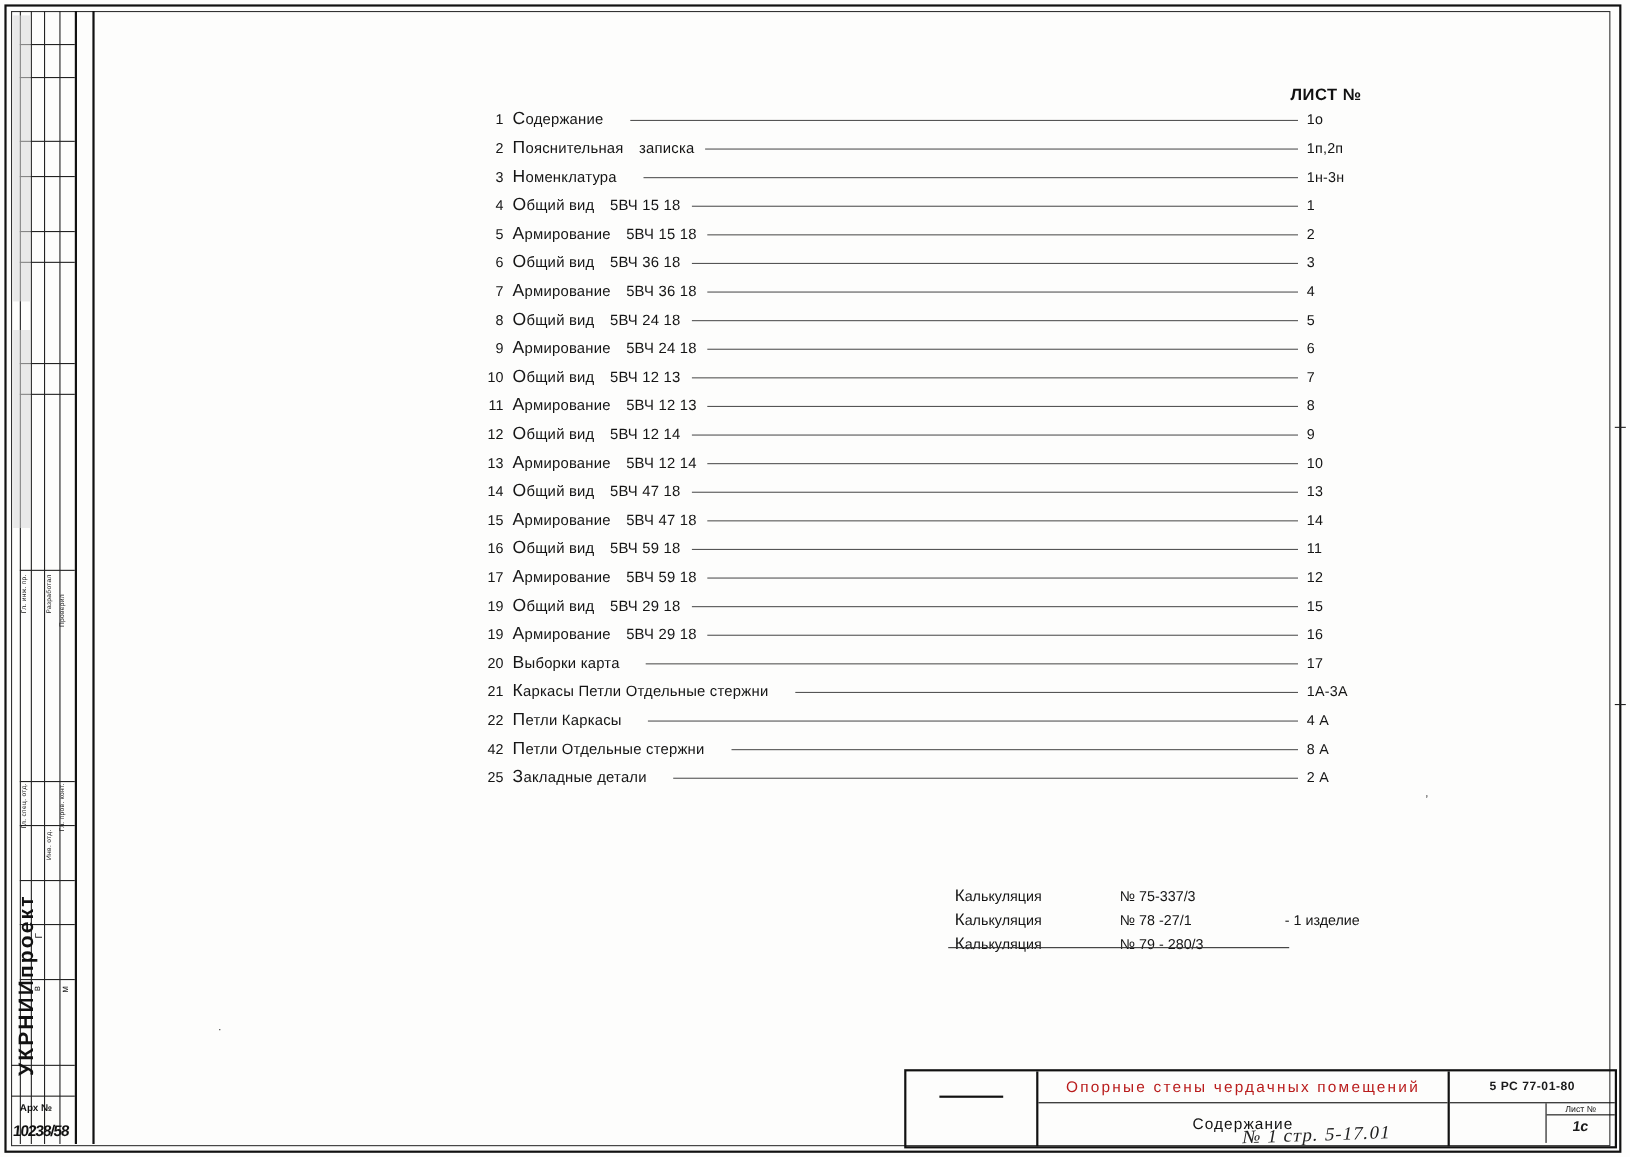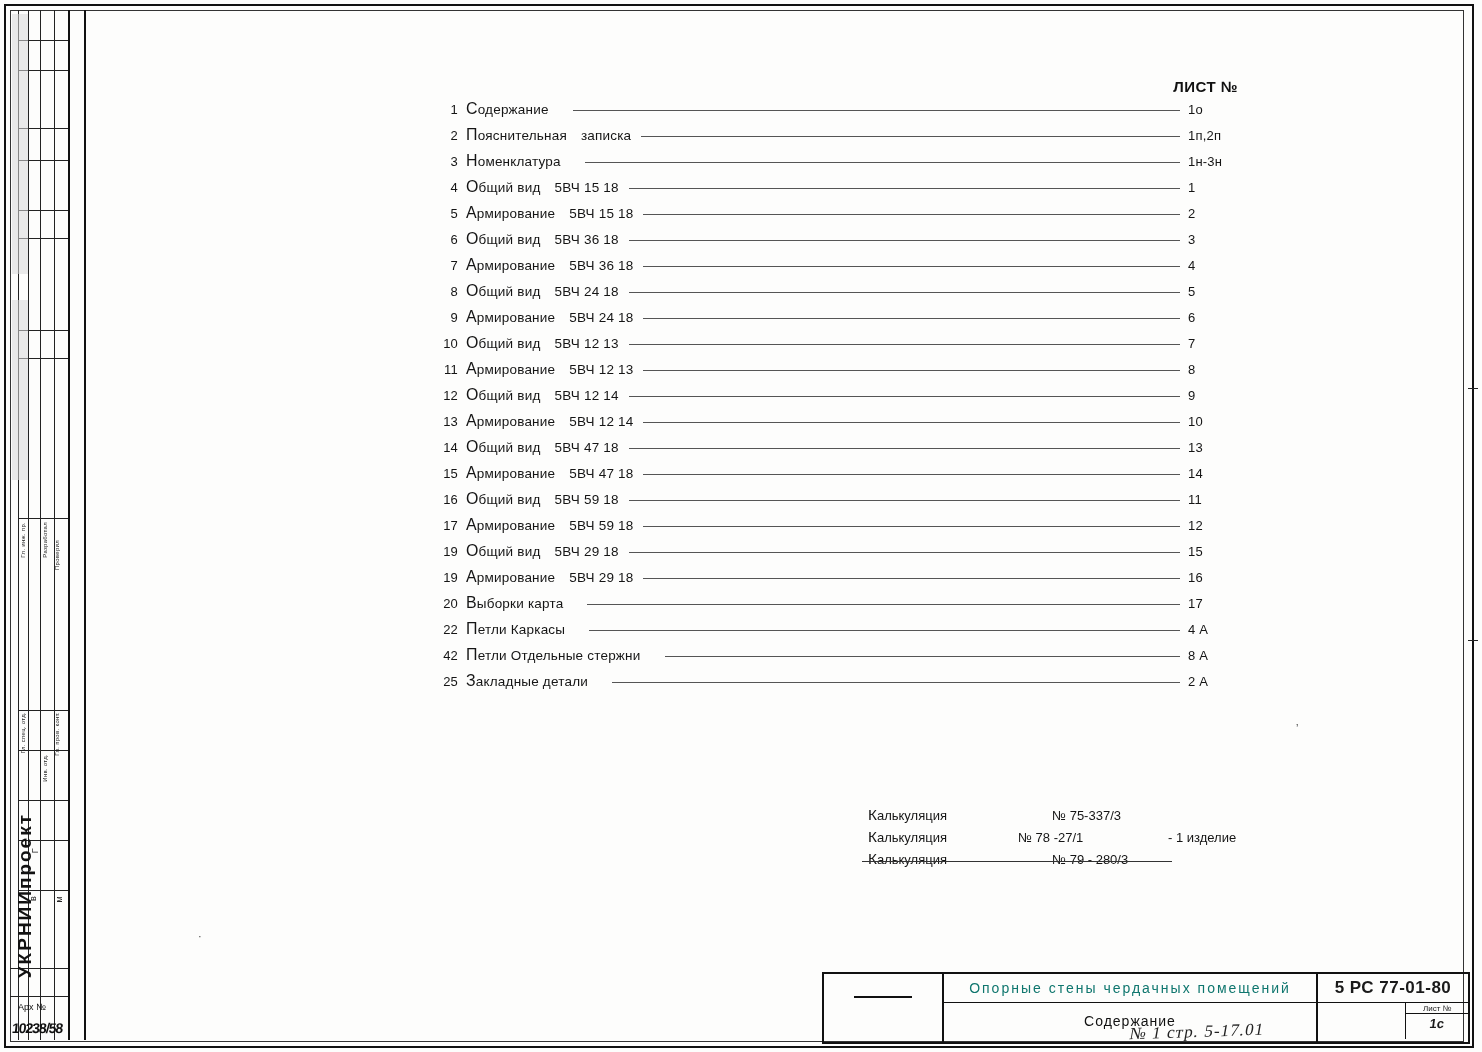--- a/index.html
+++ b/index.html
@@ -74,21 +74,21 @@
     font-size: 19px;
     font-weight: bold;
     letter-spacing: 2px;
     color: #111;
   }
   .arch-no {
     position: absolute;
     left: 8px;
     bottom: 28px;
     font-size: 9px;
-    font-weight: normal;
+    font-weight: bold;
     color: #111;
   }
   .arch-val {
     position: absolute;
     left: 2px;
     bottom: 4px;
     font-size: 14px;
     font-weight: bold;
     color: #111;
     transform: skewX(-6deg);
@@ -174,21 +174,20 @@
     left: 868px;
     top: 806px;
     font-size: 13px;
     color: #151515;
   }
   .calc-row {
     display: flex;
     align-items: baseline;
     height: 22px;
     white-space: nowrap;
-    justify-content: space-between;
   }
   .calc-row .c-label { width: 150px; }
   .calc-row .c-no { width: 150px; }
   .calc-row .c-extra { }
   .strike-lead {
     position: relative;
   }
   .strike-lead::before {
     content: "";
     position: absolute;
@@ -224,42 +223,42 @@
     border-right: 2px solid #111;
   }
   .tb-mid .tb-row1 {
     height: 28px;
     display: flex;
     align-items: center;
     justify-content: center;
     border-bottom: 1px solid #111;
     font-size: 14px;
     letter-spacing: 2px;
-    color: #0f766e;
+    color: #b91c1c;
   }
   .tb-mid .tb-row2 {
     height: 36px;
     display: flex;
     align-items: center;
     justify-content: center;
     font-size: 14px;
     letter-spacing: 1px;
     color: #111;
   }
   .tb-right {
     width: 150px;
     position: relative;
   }
   .tb-right .tb-code {
     height: 28px;
     display: flex;
     align-items: center;
     justify-content: center;
     border-bottom: 1px solid #111;
-    font-size: 17px;
+    font-size: 11px;
     font-weight: bold;
     letter-spacing: .5px;
   }
   .tb-right .tb-sub {
     height: 36px;
     display: flex;
   }
   .tb-right .tb-sub .c1 {
     flex: 1;
     border-right: 1px solid #111;
@@ -523,20 +522,27 @@
     </div>
 
     <div class="row">
       <span class="num">20</span>
       <span class="name cap">Выборки карта</span>
       <span class="code"></span>
       <span class="dots"></span>
       <span class="sheet-no">17</span>
     </div>
 
+    <div class="row">
+      <span class="num">21</span>
+      <span class="name cap">Каркасы Петли Отдельные  стержни</span>
+      <span class="code"></span>
+      <span class="dots"></span>
+      <span class="sheet-no">1А-3А</span>
+    </div>
 
     <div class="row">
       <span class="num">22</span>
       <span class="name cap">Петли  Каркасы</span>
       <span class="code"></span>
       <span class="dots"></span>
       <span class="sheet-no">4 А</span>
     </div>
 
 

